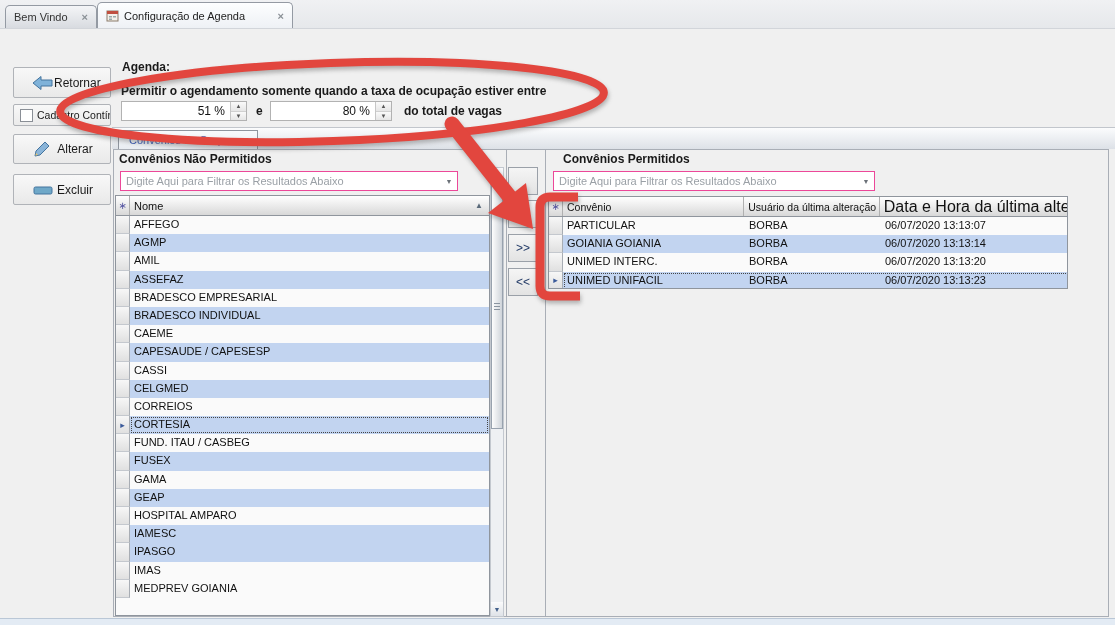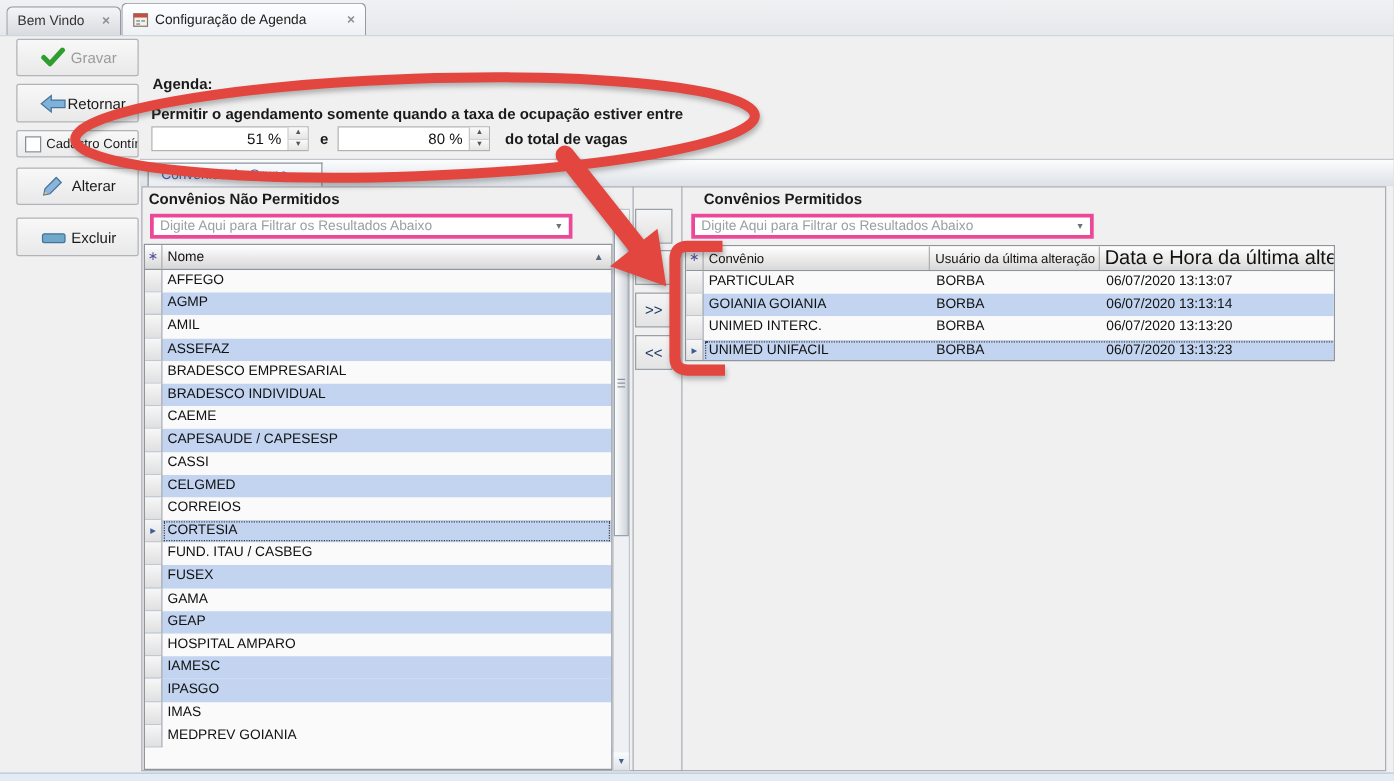--- a/index.html
+++ b/index.html
@@ -42,21 +42,21 @@
   
   .band{position:absolute;left:112px;top:127px;width:1003px;height:22px;
     background:linear-gradient(#fbfcfd,#dde1e7);border-top:1px solid #c2c6cc;box-sizing:border-box;}
   .grouptab{position:absolute;left:118px;top:130px;width:140px;height:19px;box-sizing:border-box;
     border:1px solid #8f959e;border-bottom:none;background:linear-gradient(#f8fafc,#e9edf2);
     color:#3c5eb8;display:flex;align-items:center;padding-left:10px;font-size:11px;z-index:3;}
   .groupbox{position:absolute;left:113px;top:149px;width:996px;height:468px;box-sizing:border-box;
     border:1px solid #a9aeb6;background:#f0f0f0;}
 
   
-  .combo{position:absolute;background:#fff;border:3px solid #ec4899;box-sizing:border-box;
+  .combo{position:absolute;background:#fff;border:1px solid #ec4899;box-sizing:border-box;
     display:flex;align-items:center;height:20px;}
   .combo .ph{flex:1;color:#9aa0a6;padding-left:5px;white-space:nowrap;overflow:hidden;}
   .combo .arr{width:16px;text-align:center;color:#6b7178;font-size:7px;}
 
   
   .grid{position:absolute;border:1px solid #8f959d;box-sizing:border-box;background:#fafafa;overflow:hidden;}
   .ghead{display:flex;height:20px;box-sizing:border-box;background:linear-gradient(#ffffff,#d8d8d8);
     border-bottom:1px solid #8f959d;}
   .ghead .hc{box-sizing:border-box;border-right:1px solid #b0b0b0;display:flex;align-items:center;
     padding-left:4px;font-size:11px;color:#111;white-space:nowrap;overflow:hidden;}
@@ -111,28 +111,20 @@
             <rect x="3" y="7" width="3" height="1.5" fill="#9aa"></rect>
             <rect x="7" y="7" width="3" height="1.5" fill="#9aa"></rect>
             <rect x="3" y="9.5" width="3" height="1.5" fill="#9aa"></rect>
           </svg>
       </span>
       <span>Configuração de Agenda</span>
       <span class="tabx">×</span>
     </div>
   </div>
 
-  <div class="sbtn" style="top:31px;height:30px;">
-    <span class="ic">
-      <svg width="22" height="16" viewBox="0 0 22 16">
-          <path d="M3 8 L8 13 L18 2" fill="none" stroke="#2f9e2f" stroke-width="4" stroke-linecap="round" stroke-linejoin="round"></path>
-        </svg>
-    </span>
-    <span class="lbl disabled-lbl">Gravar</span>
-  </div>
   <div class="sbtn" style="top:67px;height:31px;">
     <span class="ic">
       <svg width="22" height="16" viewBox="0 0 22 16">
           <path d="M1 8 L9 1.5 L9 5 L20 5 L20 11 L9 11 L9 14.5 Z" fill="#7fb2d9" stroke="#44749e" stroke-width="1"></path>
         </svg>
     </span>
     <span class="lbl">Retornar</span>
   </div>
   <div class="chkpanel" style="top:104px;height:22px;">
     <span class="chkbox"></span>

